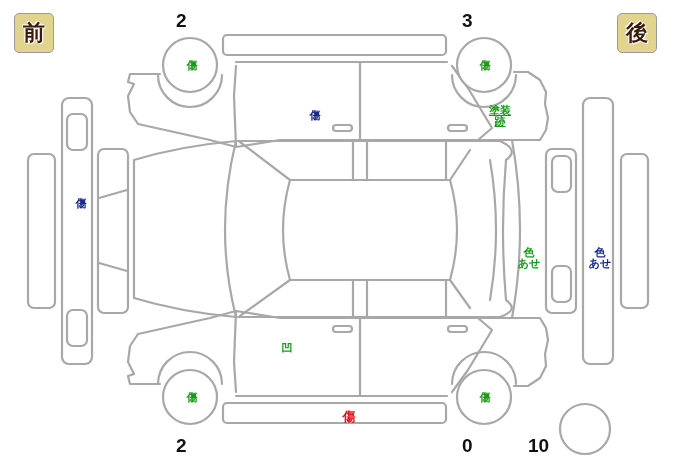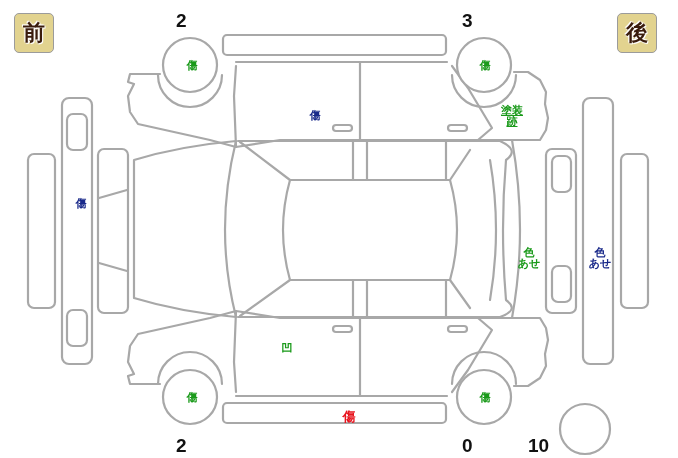--- a/index.html
+++ b/index.html
@@ -92,21 +92,21 @@
 
 <div class="count" style="left:176px;top:10px;">2</div>
 <div class="count" style="left:462px;top:10px;">3</div>
 <div class="count" style="left:176px;top:435px;">2</div>
 <div class="count" style="left:462px;top:435px;">0</div>
 <div class="count" style="left:528px;top:435px;">10</div>
 
 <div class="mark green" style="left:192px;top:65px;">傷</div>
 <div class="mark green" style="left:485px;top:65px;">傷</div>
 <div class="mark navy" style="left:315px;top:115px;">傷</div>
-<div class="mark green" style="left:512px;top:116px;text-decoration:underline;">塗装
+<div class="mark green" style="left:500px;top:116px;text-decoration:underline;">塗装
 跡</div>
 <div class="mark navy" style="left:81px;top:203px;">傷</div>
 <div class="mark green" style="left:529px;top:258px;">色
 あせ</div>
 <div class="mark navy" style="left:600px;top:258px;">色
 あせ</div>
 <div class="mark green" style="left:287px;top:348px;">凹</div>
 <div class="mark green" style="left:192px;top:397px;">傷</div>
 <div class="mark green" style="left:485px;top:397px;">傷</div>
 <div class="mark red" style="left:349px;top:416px;">傷</div>

